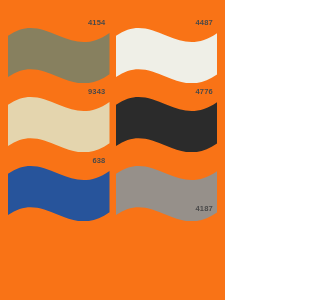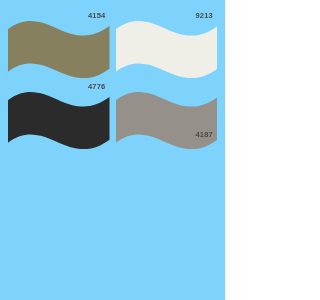--- a/index.html
+++ b/index.html
@@ -16,24 +16,24 @@
     -webkit-font-smoothing: antialiased;
   }
 
   #swatch-grid {
     width: 225px;
     height: 300px;
     display: grid;
     grid-template-columns: 1fr 1fr;
     grid-template-rows: repeat(4, 1fr);
     box-sizing: border-box;
-    padding: 11px 8px 8px 8px;
+    padding: 18px 8px 8px 8px;
     column-gap: 6px;
     row-gap: 2px;
-    background: #7dd3fc;
+    background: #f97316;
   }
 
   .swatch-cell {
     position: relative;
     width: 100%;
     height: 100%;
     box-sizing: border-box;
   }
 
   .swatch-wave {
@@ -68,27 +68,39 @@
     <div class="swatch-cell">
       <svg class="swatch-wave" viewBox="0 0 100 58" preserveAspectRatio="none">
         <path d="M0,10 C18,-3 32,2 50,10 C68,18 82,20 100,7 L100,49 C82,62 68,60 50,52 C32,44 18,39 0,52 Z" fill="#87805F"></path>
       </svg>
       <div class="swatch-code" style="color: rgb(74, 74, 74);">4154</div>
     </div>
     <div class="swatch-cell">
       <svg class="swatch-wave" viewBox="0 0 100 58" preserveAspectRatio="none">
         <path d="M0,10 C18,-3 32,2 50,10 C68,18 82,20 100,7 L100,49 C82,62 68,60 50,52 C32,44 18,39 0,52 Z" fill="#EFEFE7"></path>
       </svg>
-      <div class="swatch-code" style="color: rgb(74, 74, 74);">9213</div>
+      <div class="swatch-code" style="color: rgb(74, 74, 74);">4487</div>
+    </div>
+    <div class="swatch-cell">
+      <svg class="swatch-wave" viewBox="0 0 100 58" preserveAspectRatio="none">
+        <path d="M0,10 C18,-3 32,2 50,10 C68,18 82,20 100,7 L100,49 C82,62 68,60 50,52 C32,44 18,39 0,52 Z" fill="#E4D5AE"></path>
+      </svg>
+      <div class="swatch-code" style="color: rgb(74, 74, 74);">9343</div>
     </div>
     <div class="swatch-cell">
       <svg class="swatch-wave" viewBox="0 0 100 58" preserveAspectRatio="none">
         <path d="M0,10 C18,-3 32,2 50,10 C68,18 82,20 100,7 L100,49 C82,62 68,60 50,52 C32,44 18,39 0,52 Z" fill="#2B2B2B"></path>
       </svg>
       <div class="swatch-code" style="color: rgb(74, 74, 74); margin-left: 12px;">4776</div>
+    </div>
+    <div class="swatch-cell">
+      <svg class="swatch-wave" viewBox="0 0 100 58" preserveAspectRatio="none">
+        <path d="M0,10 C18,-3 32,2 50,10 C68,18 82,20 100,7 L100,49 C82,62 68,60 50,52 C32,44 18,39 0,52 Z" fill="#27549B"></path>
+      </svg>
+      <div class="swatch-code" style="color: rgb(74, 74, 74);">638</div>
     </div>
     <div class="swatch-cell">
       <svg class="swatch-wave" viewBox="0 0 100 58" preserveAspectRatio="none">
         <path d="M0,10 C18,-3 32,2 50,10 C68,18 82,20 100,7 L100,49 C82,62 68,60 50,52 C32,44 18,39 0,52 Z" fill="#96908A"></path>
       </svg>
       <div class="swatch-code" style="color: rgb(74, 74, 74); margin-top: 48px;">4187</div>
     </div>
   </div>
 
 </body></html>

